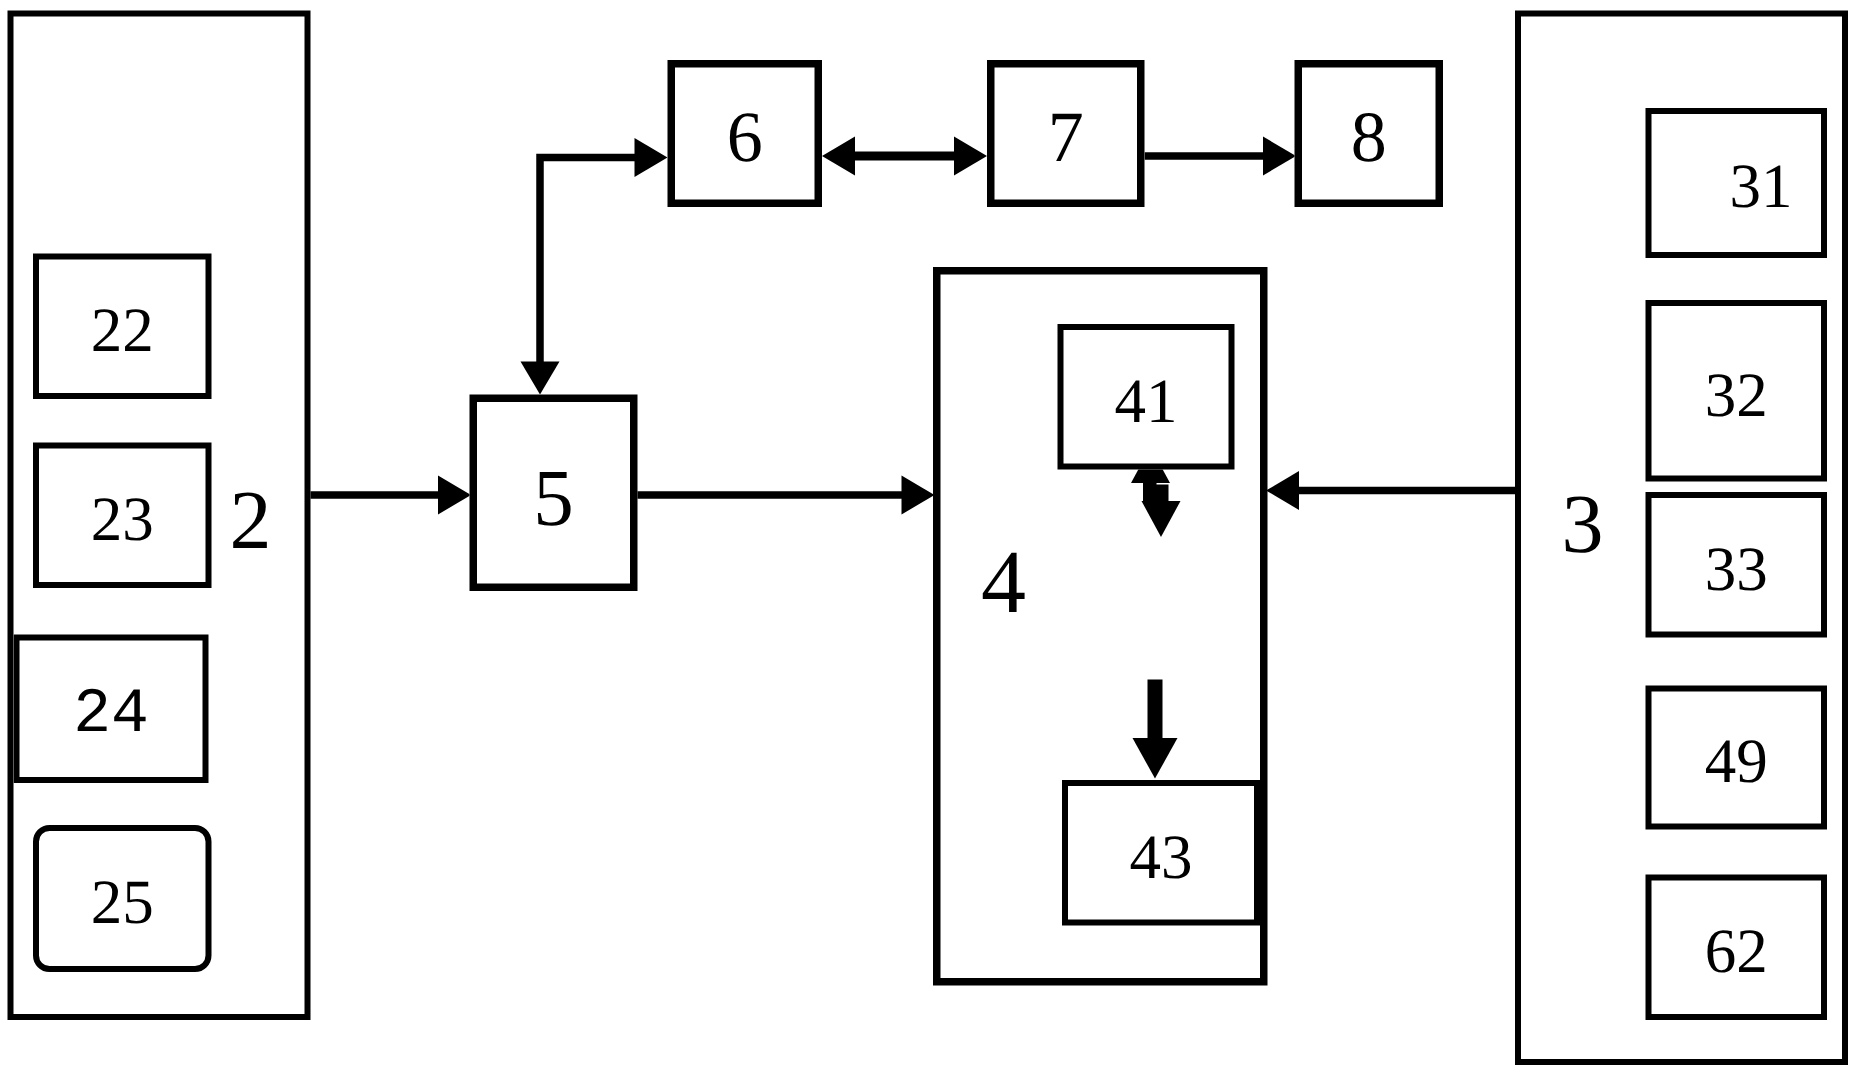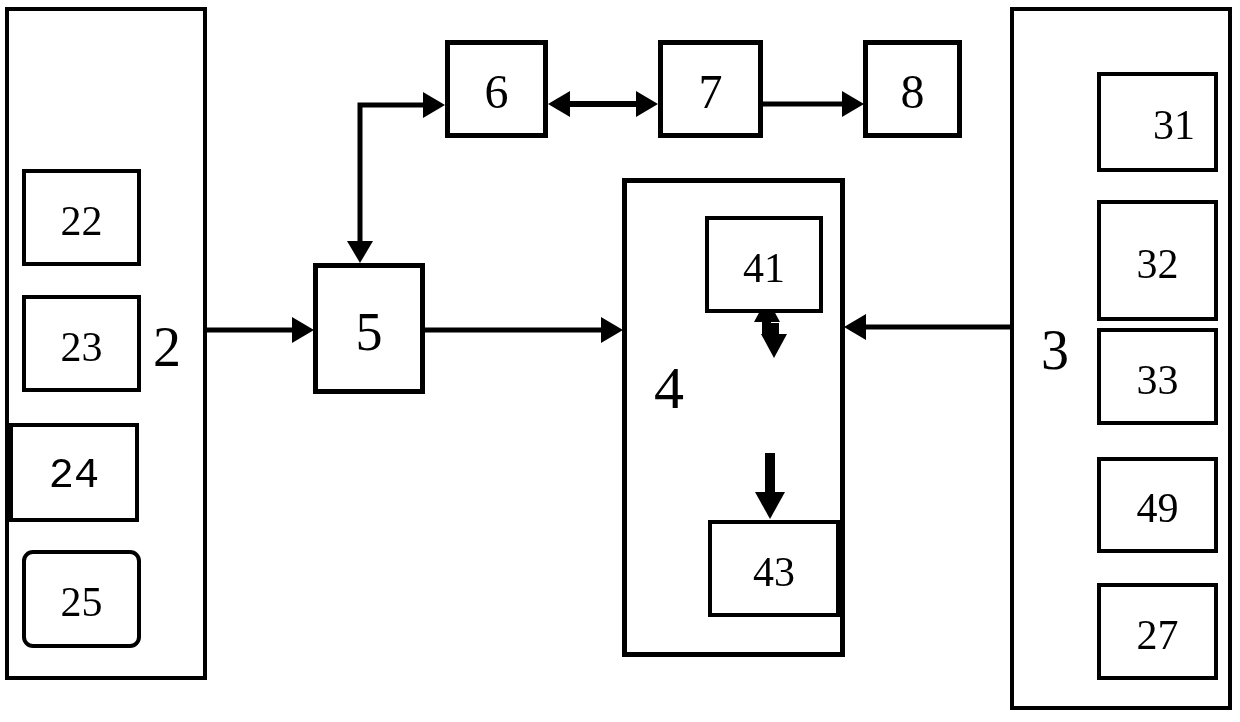--- a/index.html
+++ b/index.html
@@ -106,21 +106,21 @@
   <div class="box" style="left:22px; top:295px; width:119px; height:97px;">23</div>
   <div class="box" style="left:9px; top:423px; width:130px; height:99px;font-family:Liberation Mono, monospace;">24</div>
   <div class="box" style="left:22px; top:550px; width:119px; height:98px;border-radius:11px;">25</div>
 
   <div class="group" style="left:1010px; top:7px; width:222px; height:703px;"></div>
   <div class="glabel" style="left:1055px; top:350px;">3</div>
   <div class="box" style="left:1097px; top:72px;  width:121px; height:100px;padding-left:33px;">31</div>
   <div class="box" style="left:1097px; top:200px; width:121px; height:121px;">32</div>
   <div class="box" style="left:1097px; top:328px; width:121px; height:97px;">33</div>
   <div class="box" style="left:1097px; top:457px; width:121px; height:96px;">49</div>
-  <div class="box" style="left:1097px; top:583px; width:121px; height:97px;">27</div>
+  <div class="box" style="left:1097px; top:583px; width:121px; height:97px;">62</div>
 
   <div class="group group-4" style="left:622px; top:178px; width:223px; height:479px;"></div>
   <div class="glabel glabel-4" style="left:669px; top:388px;">4</div>
   <div class="box" style="left:705px; top:216px; width:118px; height:97px;">41</div>
   <div class="box" style="left:708px; top:520px; width:132px; height:97px;">43</div>
 
   <div class="box node node-5" style="left:313px; top:263px; width:112px; height:131px;">5</div>
   <div class="box node" style="left:445px; top:40px; width:103px; height:98px;">6</div>
   <div class="box node" style="left:658px; top:40px; width:105px; height:98px;">7</div>
   <div class="box node" style="left:863px; top:40px; width:99px; height:98px;">8</div>

